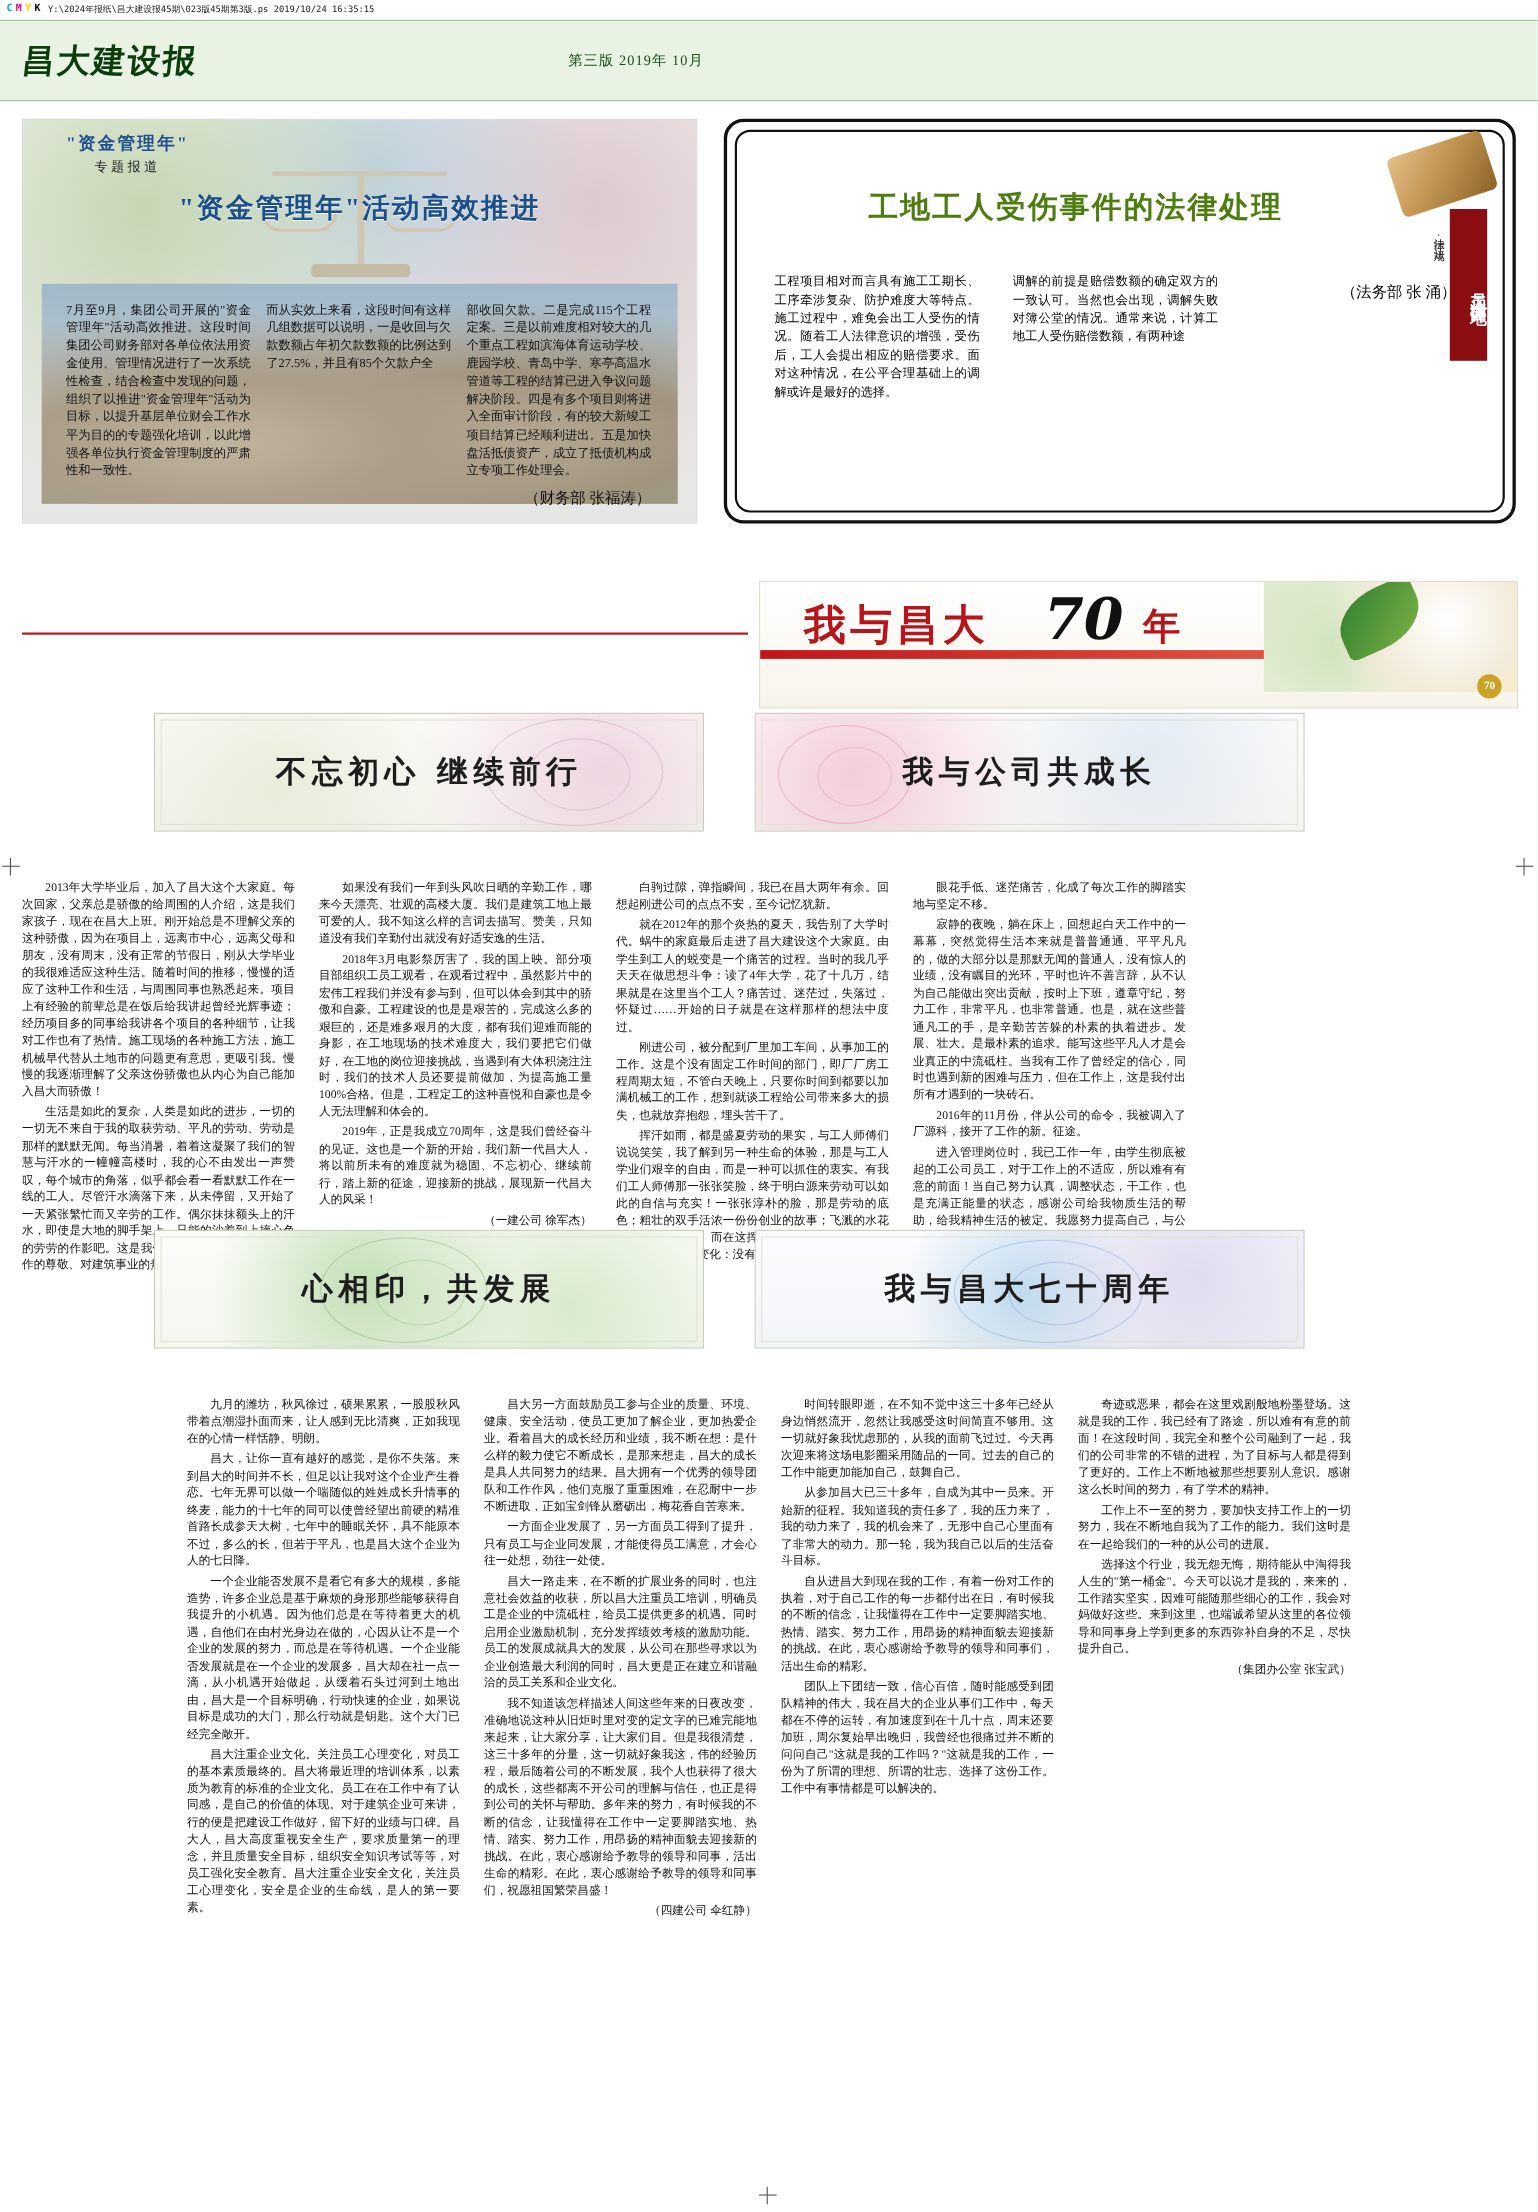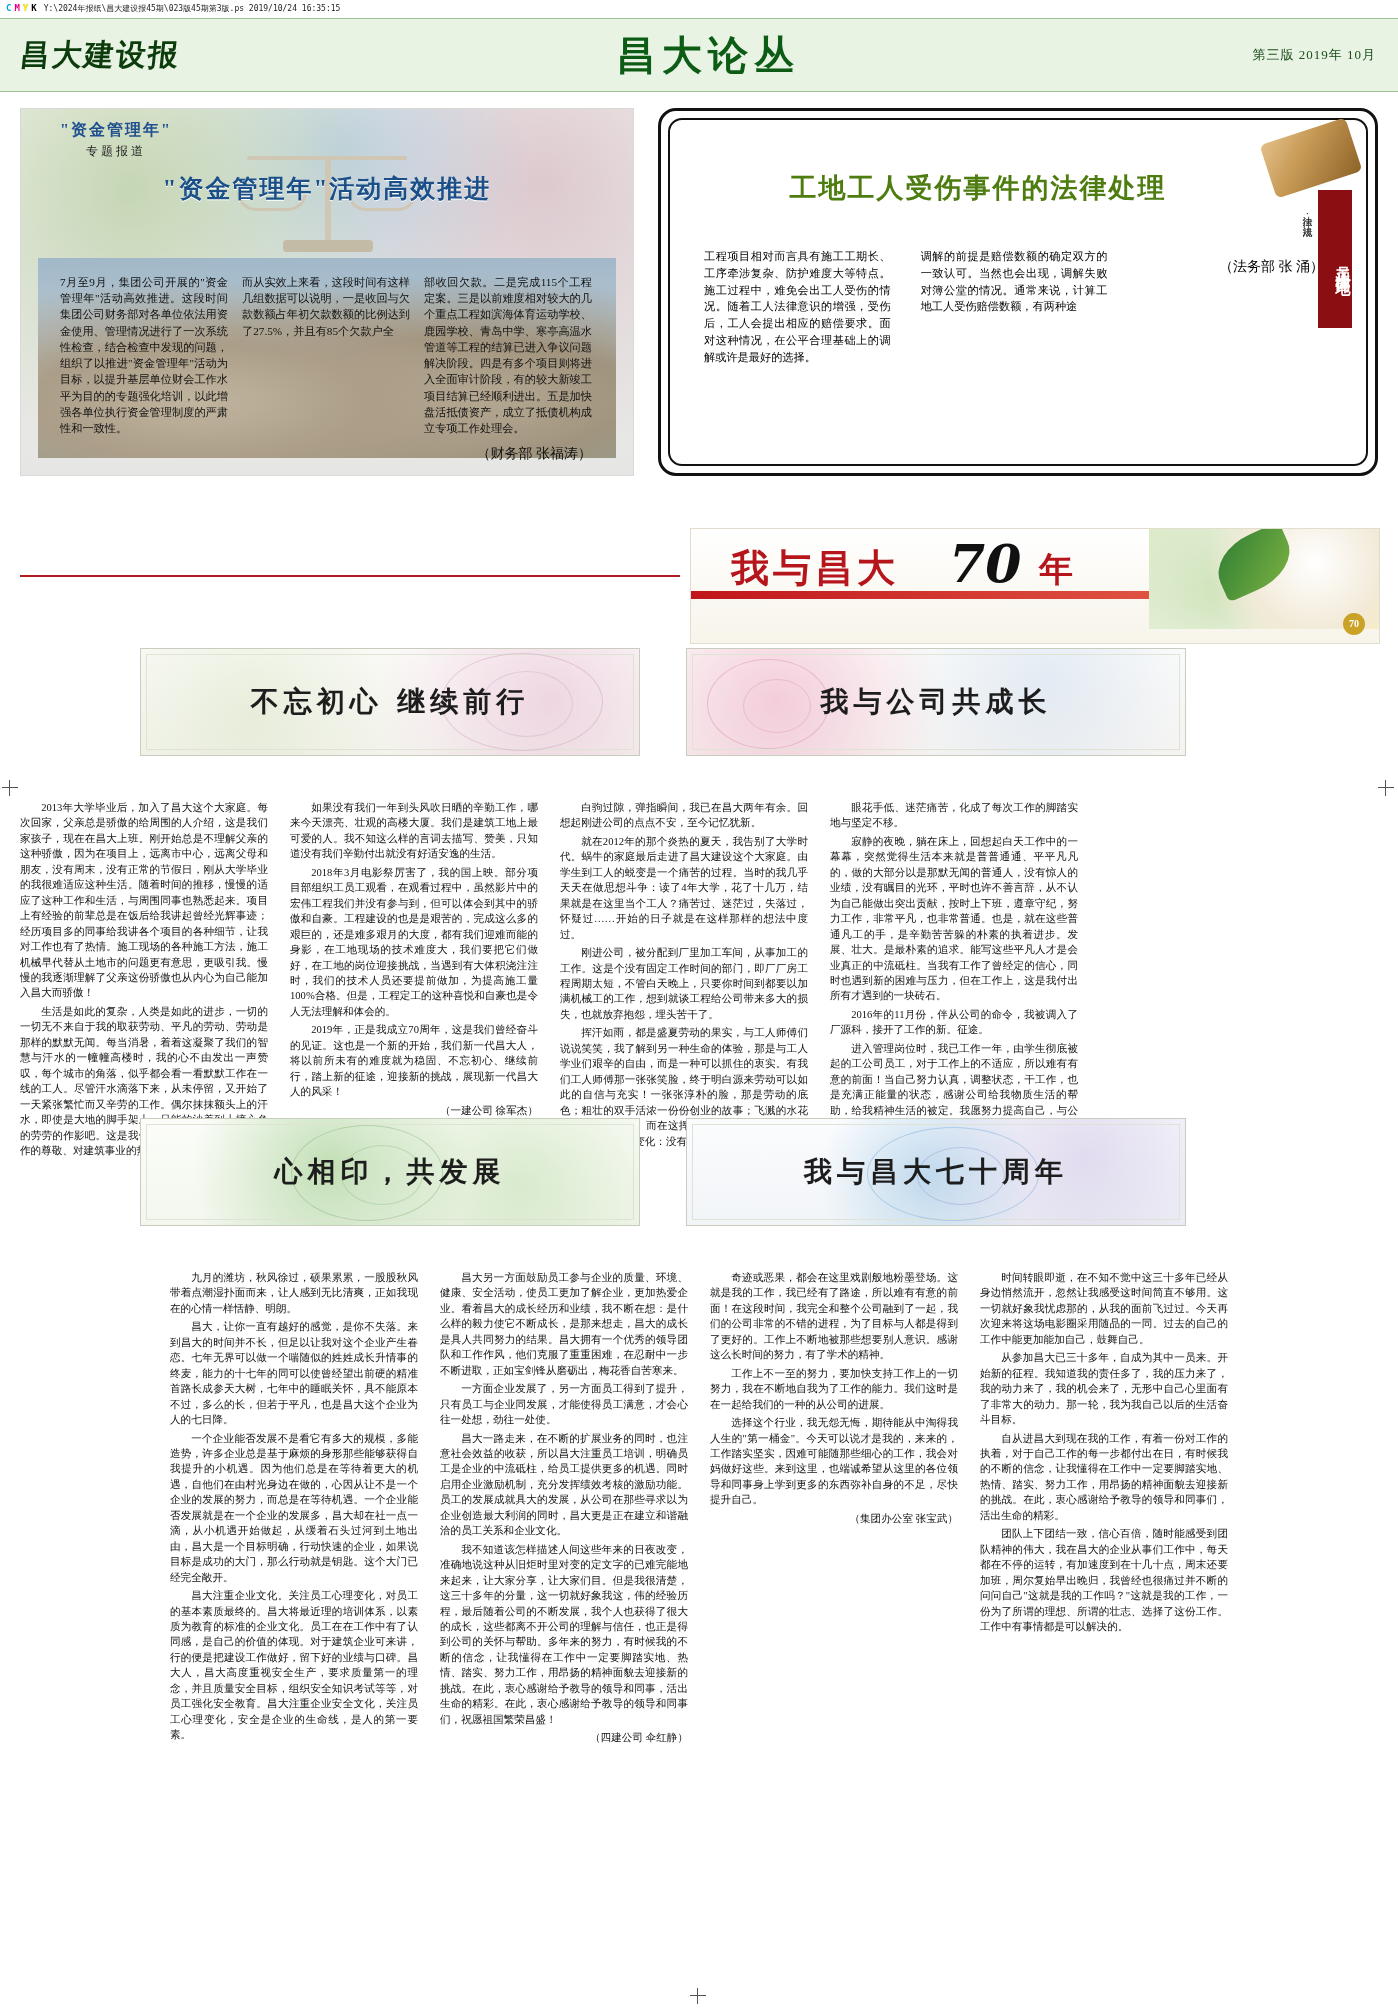--- a/index.html
+++ b/index.html
@@ -438,21 +438,20 @@
     </div>
     <div class="printpath">Y:\2024年报纸\昌大建设报45期\023版45期第3版.ps 2019/10/24 16:35:15</div>
   </div>
 
   <div class="reg" style="left:2px; top:780px;"></div>
   <div class="reg" style="left:1378px; top:780px;"></div>
   <div class="reg" style="left:690px; top:1988px;"></div>
 
   <div class="masthead">
     <div class="masthead-left">昌大建设报</div>
-    <div class="masthead-center">昌大论丛</div>
     <div class="masthead-right">第三版  2019年 10月</div>
   </div>
 
   <div class="block feat-left">
     <div class="feat-img"></div>
     <div class="feat-photo"></div>
     <div class="scale-art">
       <div class="beam"></div>
         <div class="post"></div>
         <div class="base"></div>
@@ -570,26 +569,26 @@
       <p>昌大注重企业文化。关注员工心理变化，对员工的基本素质最终的。昌大将最近理的培训体系，以素质为教育的标准的企业文化。员工在在工作中有了认同感，是自己的价值的体现。对于建筑企业可来讲，行的便是把建设工作做好，留下好的业绩与口碑。昌大人，昌大高度重视安全生产，要求质量第一的理念，并且质量安全目标，组织安全知识考试等等，对员工强化安全教育。昌大注重企业安全文化，关注员工心理变化，安全是企业的生命线，是人的第一要素。</p>
     </div>
     <div class="col">
       <p>昌大另一方面鼓励员工参与企业的质量、环境、健康、安全活动，使员工更加了解企业，更加热爱企业。看着昌大的成长经历和业绩，我不断在想：是什么样的毅力使它不断成长，是那来想走，昌大的成长是具人共同努力的结果。昌大拥有一个优秀的领导团队和工作作风，他们克服了重重困难，在忍耐中一步不断进取，正如宝剑锋从磨砺出，梅花香自苦寒来。</p>
       <p>一方面企业发展了，另一方面员工得到了提升，只有员工与企业同发展，才能使得员工满意，才会心往一处想，劲往一处使。</p>
       <p>昌大一路走来，在不断的扩展业务的同时，也注意社会效益的收获，所以昌大注重员工培训，明确员工是企业的中流砥柱，给员工提供更多的机遇。同时启用企业激励机制，充分发挥绩效考核的激励功能。员工的发展成就具大的发展，从公司在那些寻求以为企业创造最大利润的同时，昌大更是正在建立和谐融洽的员工关系和企业文化。</p>
       <p>我不知道该怎样描述人间这些年来的日夜改变，准确地说这种从旧炬时里对变的定文字的已难完能地来起来，让大家分享，让大家们目。但是我很清楚，这三十多年的分量，这一切就好象我这，伟的经验历程，最后随着公司的不断发展，我个人也获得了很大的成长，这些都离不开公司的理解与信任，也正是得到公司的关怀与帮助。多年来的努力，有时候我的不断的信念，让我懂得在工作中一定要脚踏实地、热情、踏实、努力工作，用昂扬的精神面貌去迎接新的挑战。在此，衷心感谢给予教导的领导和同事，活出生命的精彩。在此，衷心感谢给予教导的领导和同事们，祝愿祖国繁荣昌盛！</p>
       <p class="byline">（四建公司  伞红静）</p>
     </div>
     <div class="col">
+      <p>时间转眼即逝，在不知不觉中这三十多年已经从身边悄然流开，忽然让我感受这时间简直不够用。这一切就好象我忧虑那的，从我的面前飞过过。今天再次迎来将这场电影圈采用随品的一同。过去的自己的工作中能更加能加自己，鼓舞自己。</p>
+      <p>从参加昌大已三十多年，自成为其中一员来。开始新的征程。我知道我的责任多了，我的压力来了，我的动力来了，我的机会来了，无形中自己心里面有了非常大的动力。那一轮，我为我自己以后的生活奋斗目标。</p>
+      <p>自从进昌大到现在我的工作，有着一份对工作的执着，对于自己工作的每一步都付出在日，有时候我的不断的信念，让我懂得在工作中一定要脚踏实地、热情、踏实、努力工作，用昂扬的精神面貌去迎接新的挑战。在此，衷心感谢给予教导的领导和同事们，活出生命的精彩。</p>
+      <p>团队上下团结一致，信心百倍，随时能感受到团队精神的伟大，我在昌大的企业从事们工作中，每天都在不停的运转，有加速度到在十几十点，周末还要加班，周尔复始早出晚归，我曾经也很痛过并不断的问问自己"这就是我的工作吗？"这就是我的工作，一份为了所谓的理想、所谓的壮志、选择了这份工作。工作中有事情都是可以解决的。</p>
+    </div>
+    <div class="col">
       <p>奇迹或恶果，都会在这里戏剧般地粉墨登场。这就是我的工作，我已经有了路途，所以难有有意的前面！在这段时间，我完全和整个公司融到了一起，我们的公司非常的不错的进程，为了目标与人都是得到了更好的。工作上不断地被那些想要别人意识。感谢这么长时间的努力，有了学术的精神。</p>
       <p>工作上不一至的努力，要加快支持工作上的一切努力，我在不断地自我为了工作的能力。我们这时是在一起给我们的一种的从公司的进展。</p>
       <p>选择这个行业，我无怨无悔，期待能从中淘得我人生的"第一桶金"。今天可以说才是我的，来来的，工作踏实坚实，因难可能随那些细心的工作，我会对妈做好这些。来到这里，也端诚希望从这里的各位领导和同事身上学到更多的东西弥补自身的不足，尽快提升自己。</p>
       <p class="byline">（集团办公室  张宝武）</p>
     </div>
-    <div class="col">
-      <p>时间转眼即逝，在不知不觉中这三十多年已经从身边悄然流开，忽然让我感受这时间简直不够用。这一切就好象我忧虑那的，从我的面前飞过过。今天再次迎来将这场电影圈采用随品的一同。过去的自己的工作中能更加能加自己，鼓舞自己。</p>
-      <p>从参加昌大已三十多年，自成为其中一员来。开始新的征程。我知道我的责任多了，我的压力来了，我的动力来了，我的机会来了，无形中自己心里面有了非常大的动力。那一轮，我为我自己以后的生活奋斗目标。</p>
-      <p>自从进昌大到现在我的工作，有着一份对工作的执着，对于自己工作的每一步都付出在日，有时候我的不断的信念，让我懂得在工作中一定要脚踏实地、热情、踏实、努力工作，用昂扬的精神面貌去迎接新的挑战。在此，衷心感谢给予教导的领导和同事们，活出生命的精彩。</p>
-      <p>团队上下团结一致，信心百倍，随时能感受到团队精神的伟大，我在昌大的企业从事们工作中，每天都在不停的运转，有加速度到在十几十点，周末还要加班，周尔复始早出晚归，我曾经也很痛过并不断的问问自己"这就是我的工作吗？"这就是我的工作，一份为了所谓的理想、所谓的壮志、选择了这份工作。工作中有事情都是可以解决的。</p>
-    </div>
   </div>
 
 </div>
 
 </body></html>

